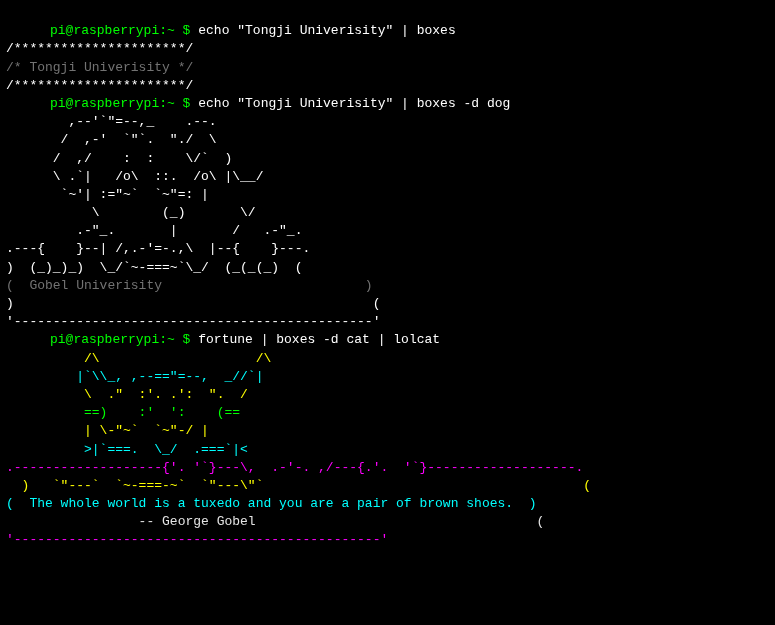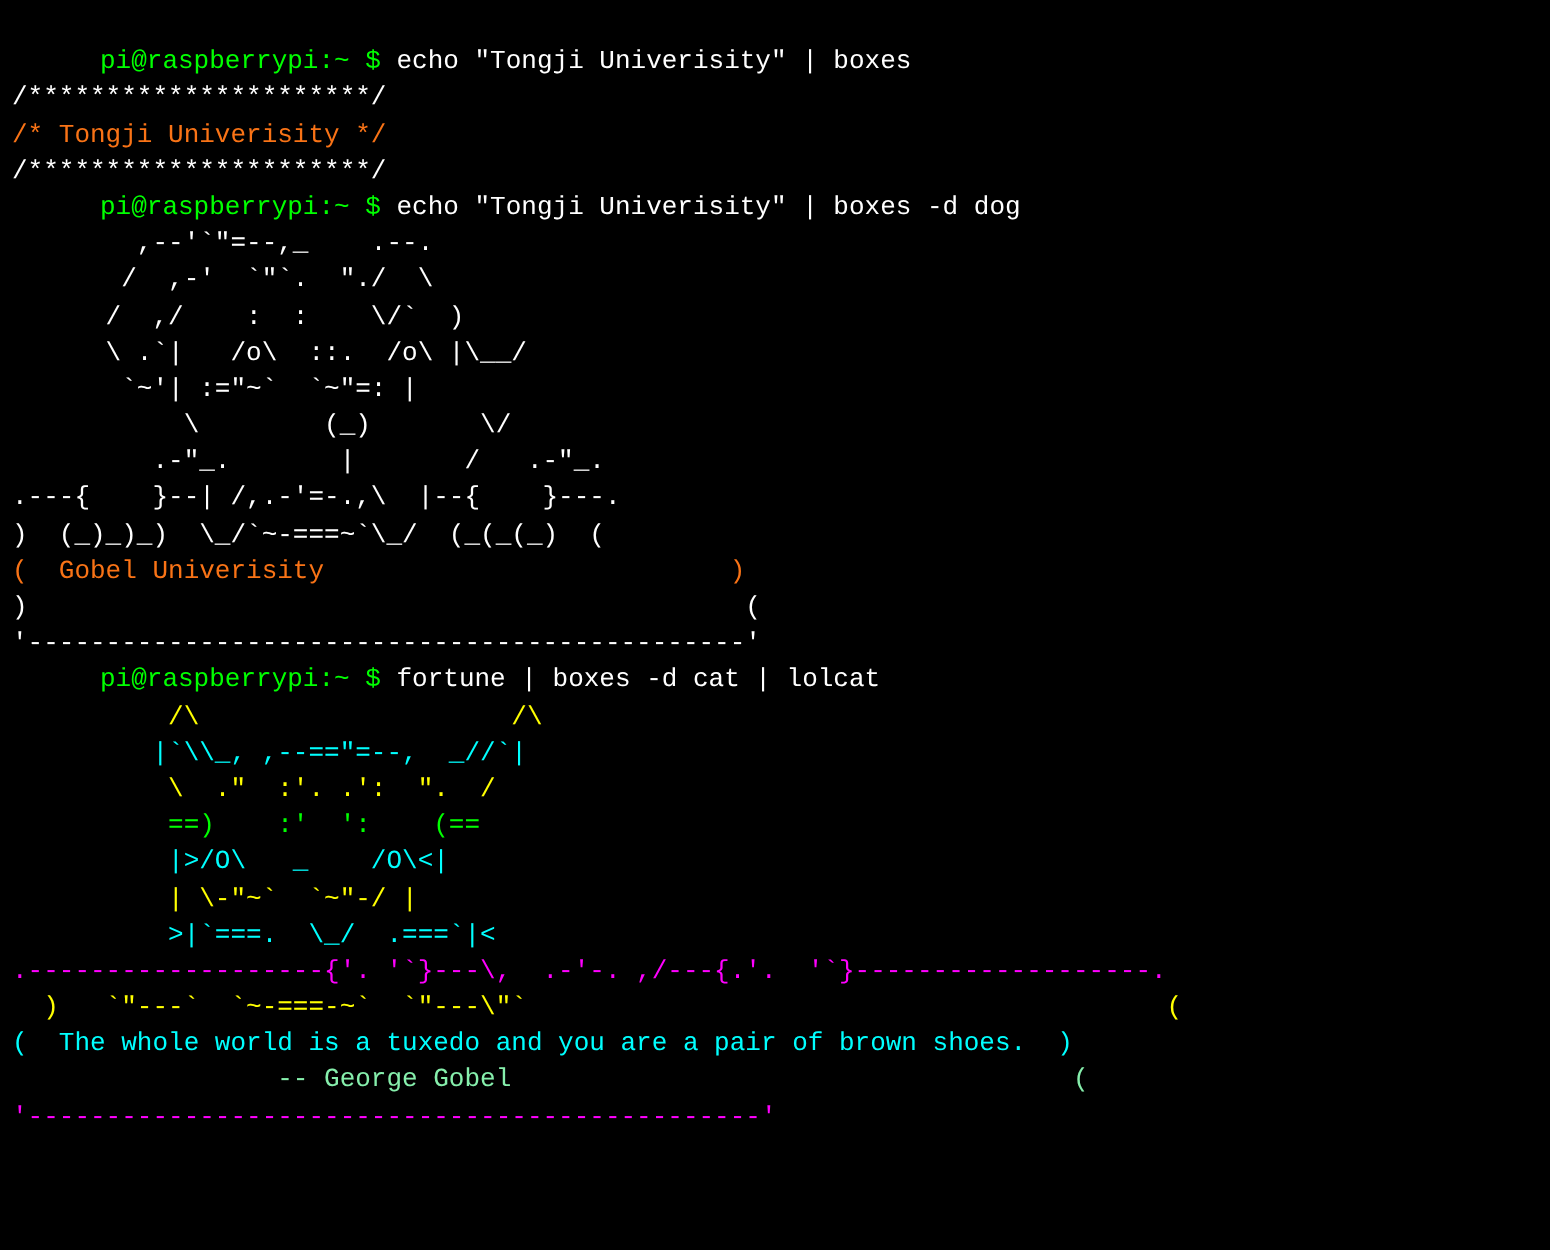--- a/index.html
+++ b/index.html
@@ -14,25 +14,25 @@
       overflow: hidden;
       padding: 4px 6px;
     }
     .terminal {
       width: 100%;
       height: 100%;
       white-space: pre;
     }
     .prompt { color: #00ff00; margin-left: 44px; }
     .cmd { color: #ffffff; }
-    .comment { color: #f97316; }
+    .comment { color: #737373; }
     .box-border { color: #ffffff; }
     .ascii-art { color: #ffffff; }
     .fortune-text { color: #00ffff; margin-top: 20px; }
-    .fortune-author { color: #86efac; }
+    .fortune-author { color: #e5e5e5; }
     .lolcat-cyan { color: #00ffff; }
     .lolcat-yellow { color: #ffff00; }
     .lolcat-green { color: #00ff00; }
   </style>
 </head>
 <body>
 
 <div class="terminal">
 <span><span class="prompt">pi@raspberrypi:~ $</span> <span class="cmd">echo "Tongji Univerisity" | boxes</span>
 </span><span class="box-border">/**********************/
@@ -49,21 +49,20 @@
 .---{    }--| /,.-'=-.,\  |--{    }---.
 )  (_)_)_)  \_/`~-===~`\_/  (_(_(_)  (
 </span><span class="comment">(  Gobel Univerisity                          )
 </span><span class="ascii-art">)                                              (
 </span><span class="box-border">'----------------------------------------------'
 </span><span><span class="prompt">pi@raspberrypi:~ $</span> <span class="cmd">fortune | boxes -d cat | lolcat</span>
 </span><span><span class="lolcat-yellow">          /\                    /\
 </span><span class="lolcat-cyan">         |`\\_, ,--=="=--,  _//`|
 </span><span class="lolcat-yellow">          \  ."  :'. .':  ".  /
 </span><span class="lolcat-green">          ==)    :'  ':    (==
-</span><span class="lolcat-cyan">          |&gt;/O\   _    /O\&lt;|
 </span><span class="lolcat-yellow">          | \-"~`  `~"-/ |
 </span><span class="lolcat-cyan">          &gt;|`===.  \_/  .===`|&lt;
 </span><span class="lolcat-magenta" style="color:#ff00ff">.-------------------{'. '`}---\,  .-'-. ,/---{.'.  '`}-------------------.
 </span><span class="lolcat-yellow">  )   `"---`  `~-===-~`  `"---\"`                                         (
 </span><span class="fortune-text">(  The whole world is a tuxedo and you are a pair of brown shoes.  )
 </span><span class="fortune-author">                 -- George Gobel                                    (
 </span><span class="lolcat-magenta" style="color:#ff00ff">'-----------------------------------------------'</span></span>
 </div>
 
 </body></html>

